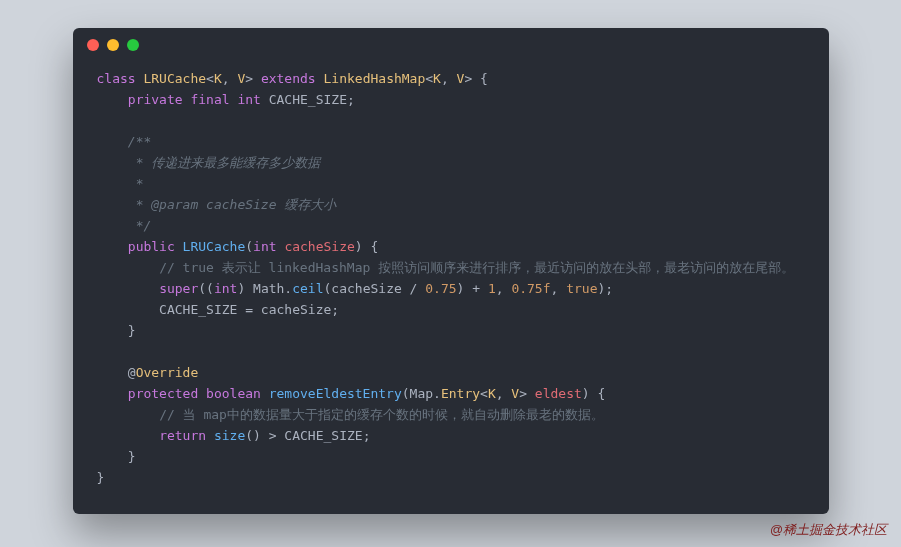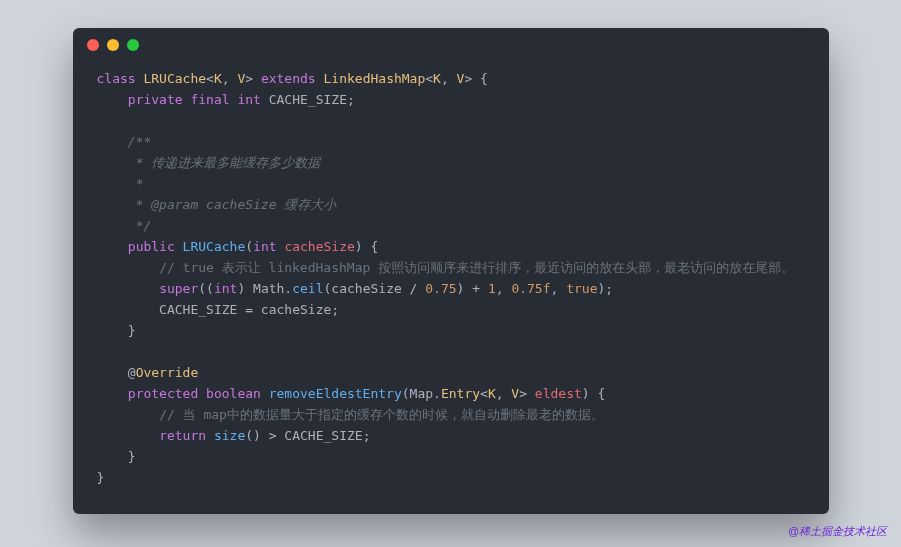--- a/index.html
+++ b/index.html
@@ -47,22 +47,22 @@
 .com  { color: #68737f; font-style: italic; }
 .comline { color: #68737f; }
 .ann  { color: #abb2bf; }
 .var  { color: #e06c75; }
 .paren{ color: #abb2bf; }
 .watermark {
   position: absolute;
   right: 14px;
   bottom: 8px;
   font-family: -apple-system, sans-serif;
-  font-size: 11px;
-  color: #6d28d9;
+  font-size: 13px;
+  color: #7f1d1d;
   font-style: italic;
 }
 </style>
 </head>
 <body>
 
 <div class="window">
   <div class="titlebar">
     <div class="dot red"></div>
     <div class="dot yellow"></div>

